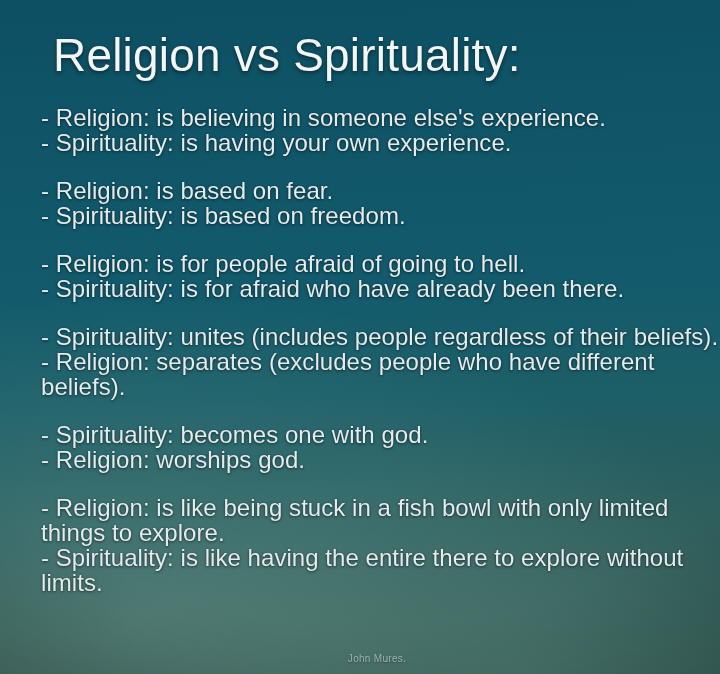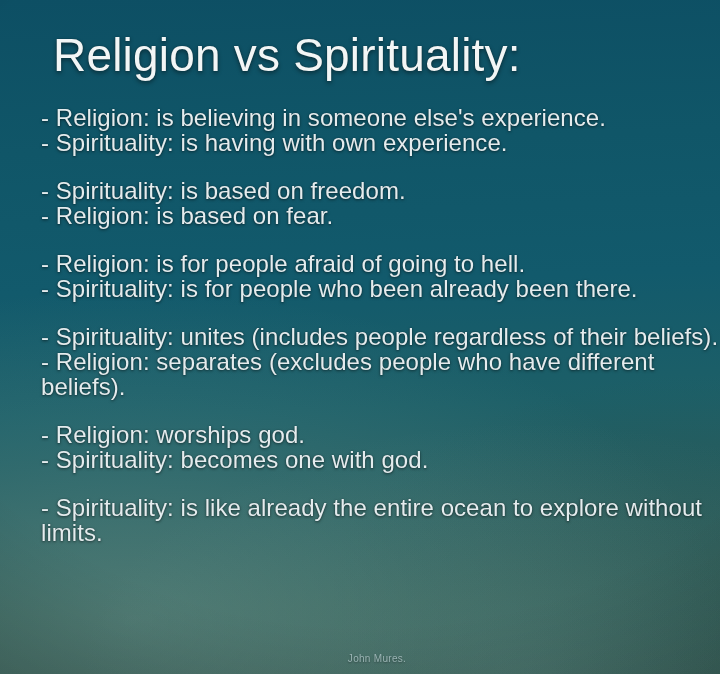--- a/index.html
+++ b/index.html
@@ -100,46 +100,47 @@
   <div class="bg-layer bg-vignette"></div>
 
   <div class="content">
 
     <div class="title">Religion vs Spirituality:</div>
 
     <div class="blocks">
 
       <div class="block">
         <div class="line">- Religion: is believing in someone else's experience.</div>
-        <div class="line">- Spirituality: is having with own experience.</div>
+        <div class="line">- Spirituality: is having your own experience.</div>
       </div>
 
       <div class="block">
+        <div class="line">- Religion: is based on fear.</div>
         <div class="line">- Spirituality: is based on freedom.</div>
-        <div class="line">- Religion: is based on fear.</div>
       </div>
 
       <div class="block">
         <div class="line">- Religion: is for people afraid of going to hell.</div>
-        <div class="line">- Spirituality: is for people who been already been there.</div>
+        <div class="line">- Spirituality: is for afraid who have already been there.</div>
       </div>
 
       <div class="block">
         <div class="line">- Spirituality: unites (includes people regardless of their beliefs).</div>
         <div class="line">- Religion: separates (excludes people who have different beliefs).</div>
       </div>
 
 
       <div class="block">
+        <div class="line">- Spirituality: becomes one with god.</div>
         <div class="line">- Religion: worships god.</div>
-        <div class="line">- Spirituality: becomes one with god.</div>
       </div>
 
       <div class="block">
-        <div class="line">- Spirituality: is like already the entire ocean to explore without limits.</div>
+        <div class="line">- Religion: is like being stuck in a fish bowl with only limited things to explore.</div>
+        <div class="line">- Spirituality: is like having the entire there to explore without limits.</div>
       </div>
 
     </div>
 
     <div class="attribution">John Mures.</div>
 
   </div>
 </div>
 
 </body></html>

